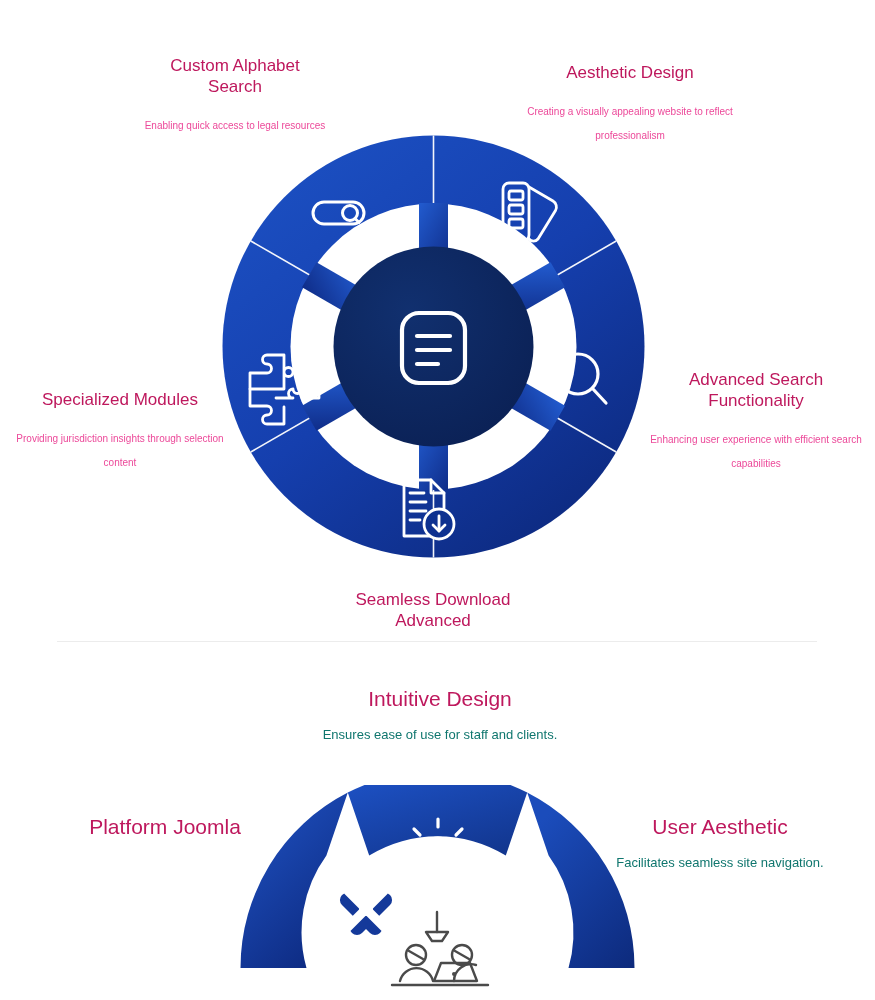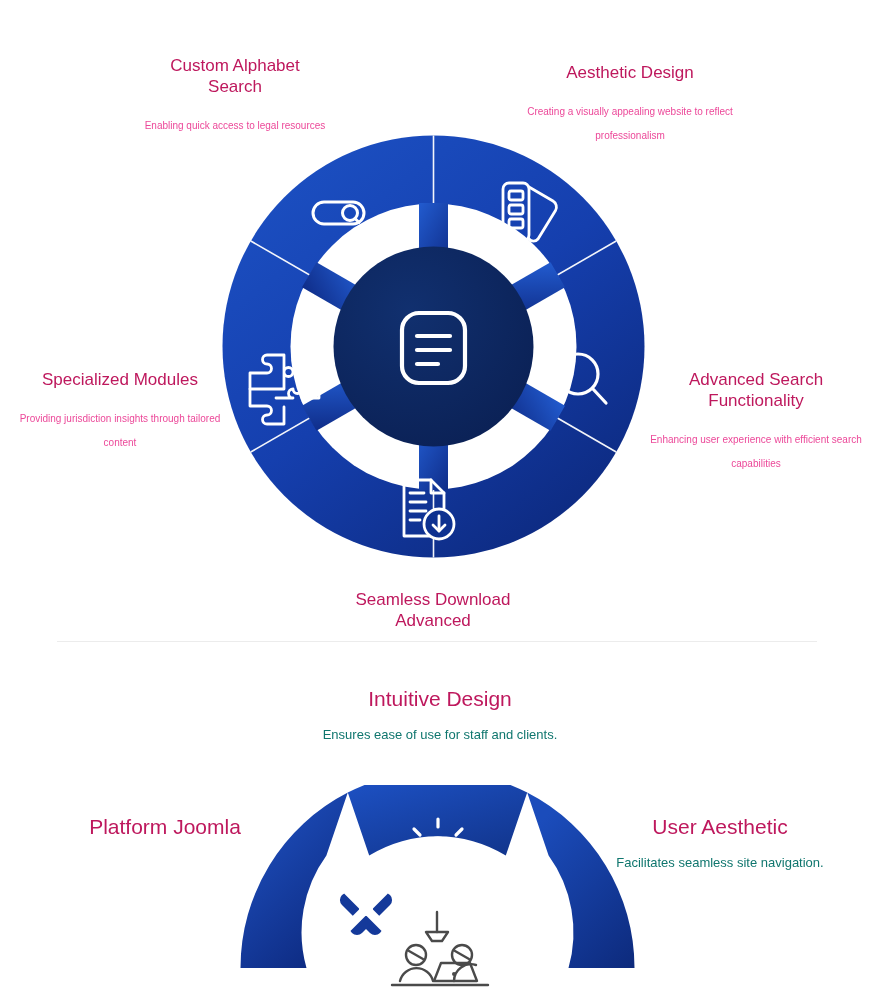--- a/index.html
+++ b/index.html
@@ -28,21 +28,21 @@
     color:#ec4899;
     margin:0;
   }
   .label.small .ttl{font-size:21px;line-height:20px;}
   .label.small .desc{font-size:13px;line-height:18px;color:#0f766e;margin-top:7px;}
 
   
   #lbl-custom-alphabet{left:129px;top:38px;width:212px;}
   #lbl-aesthetic{left:510px;top:45px;width:240px;}
   #lbl-advanced{left:650px;top:352px;width:212px;}
-  #lbl-specialized{left:14px;top:352px;width:212px;}
+  #lbl-specialized{left:14px;top:372px;width:212px;}
   #lbl-seamless{left:318px;top:572px;width:230px;}
 
   
   #lbl-intuitive{left:320px;top:672px;width:240px;}
   #lbl-platform{left:54px;top:800px;width:222px;}
   #lbl-usernav{left:600px;top:800px;width:240px;}
 
   
   .divider{
     position:absolute;left:57px;top:641px;width:760px;height:1px;
@@ -258,21 +258,21 @@
     <p class="desc">Creating a visually appealing website to reflect professionalism</p>
   </div>
 
   <div class="label" id="lbl-advanced">
     <p class="ttl">Advanced Search Functionality</p>
     <p class="desc">Enhancing user experience with efficient search capabilities</p>
   </div>
 
   <div class="label" id="lbl-specialized">
     <p class="ttl">Specialized Modules</p>
-    <p class="desc">Providing jurisdiction insights through tailored content</p>
+    <p class="desc">Providing jurisdiction insights through selection content</p>
   </div>
 
   <div class="label" id="lbl-seamless">
     <p class="ttl">Seamless Download Advanced</p>
   </div>
 
   <div class="divider"></div>
 
   <div class="label small" id="lbl-intuitive">
     <p class="ttl">Intuitive Design</p>

